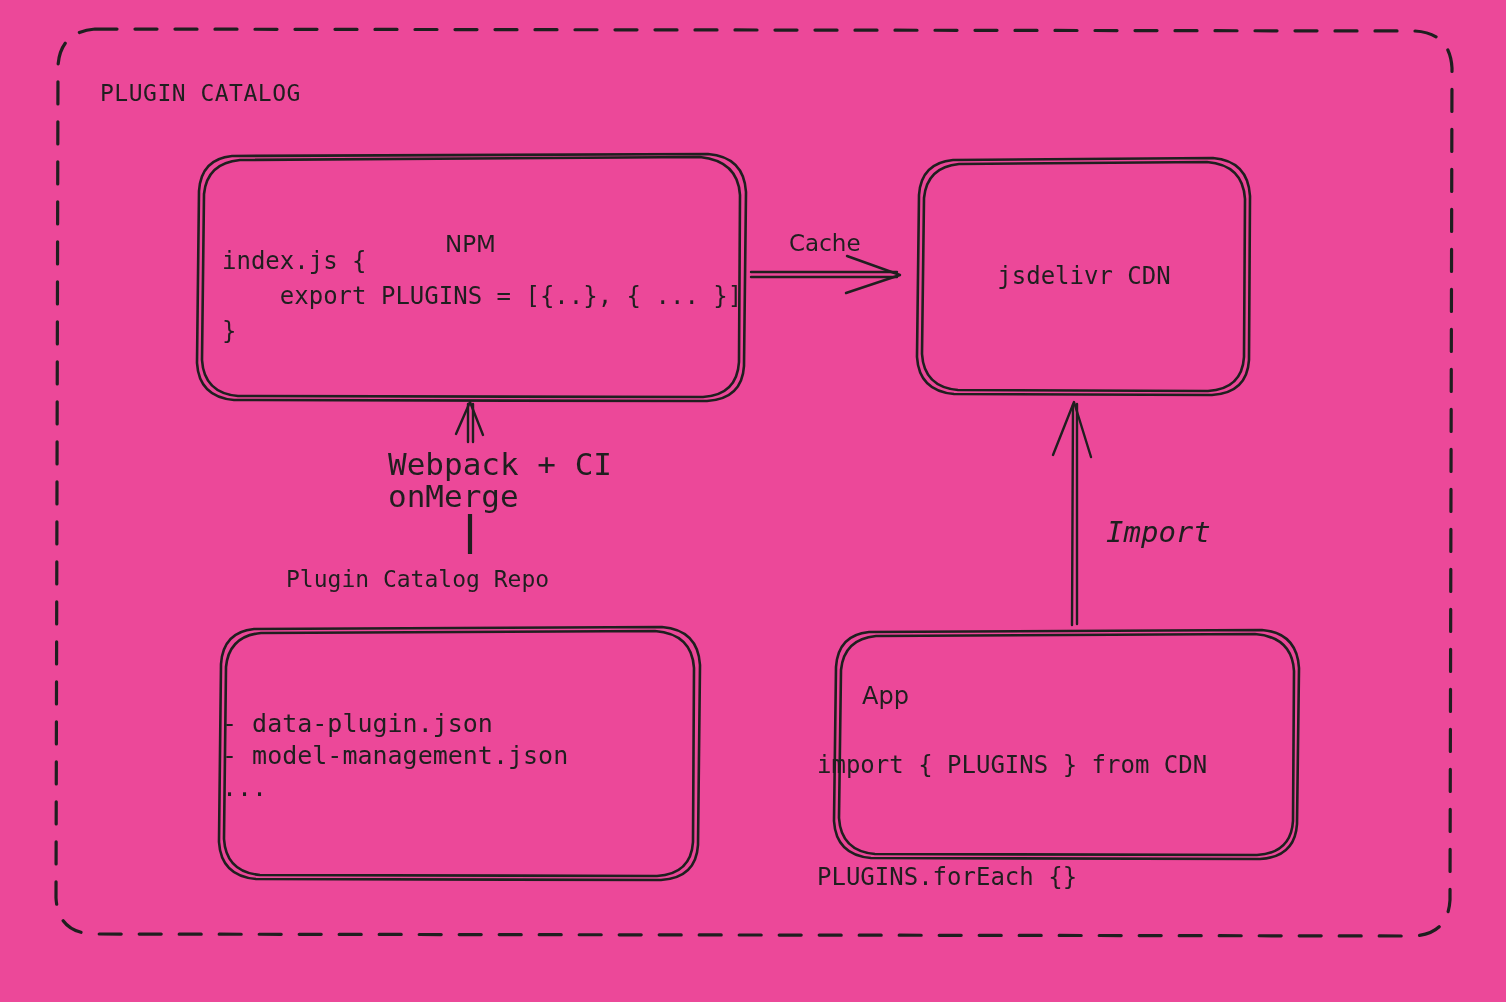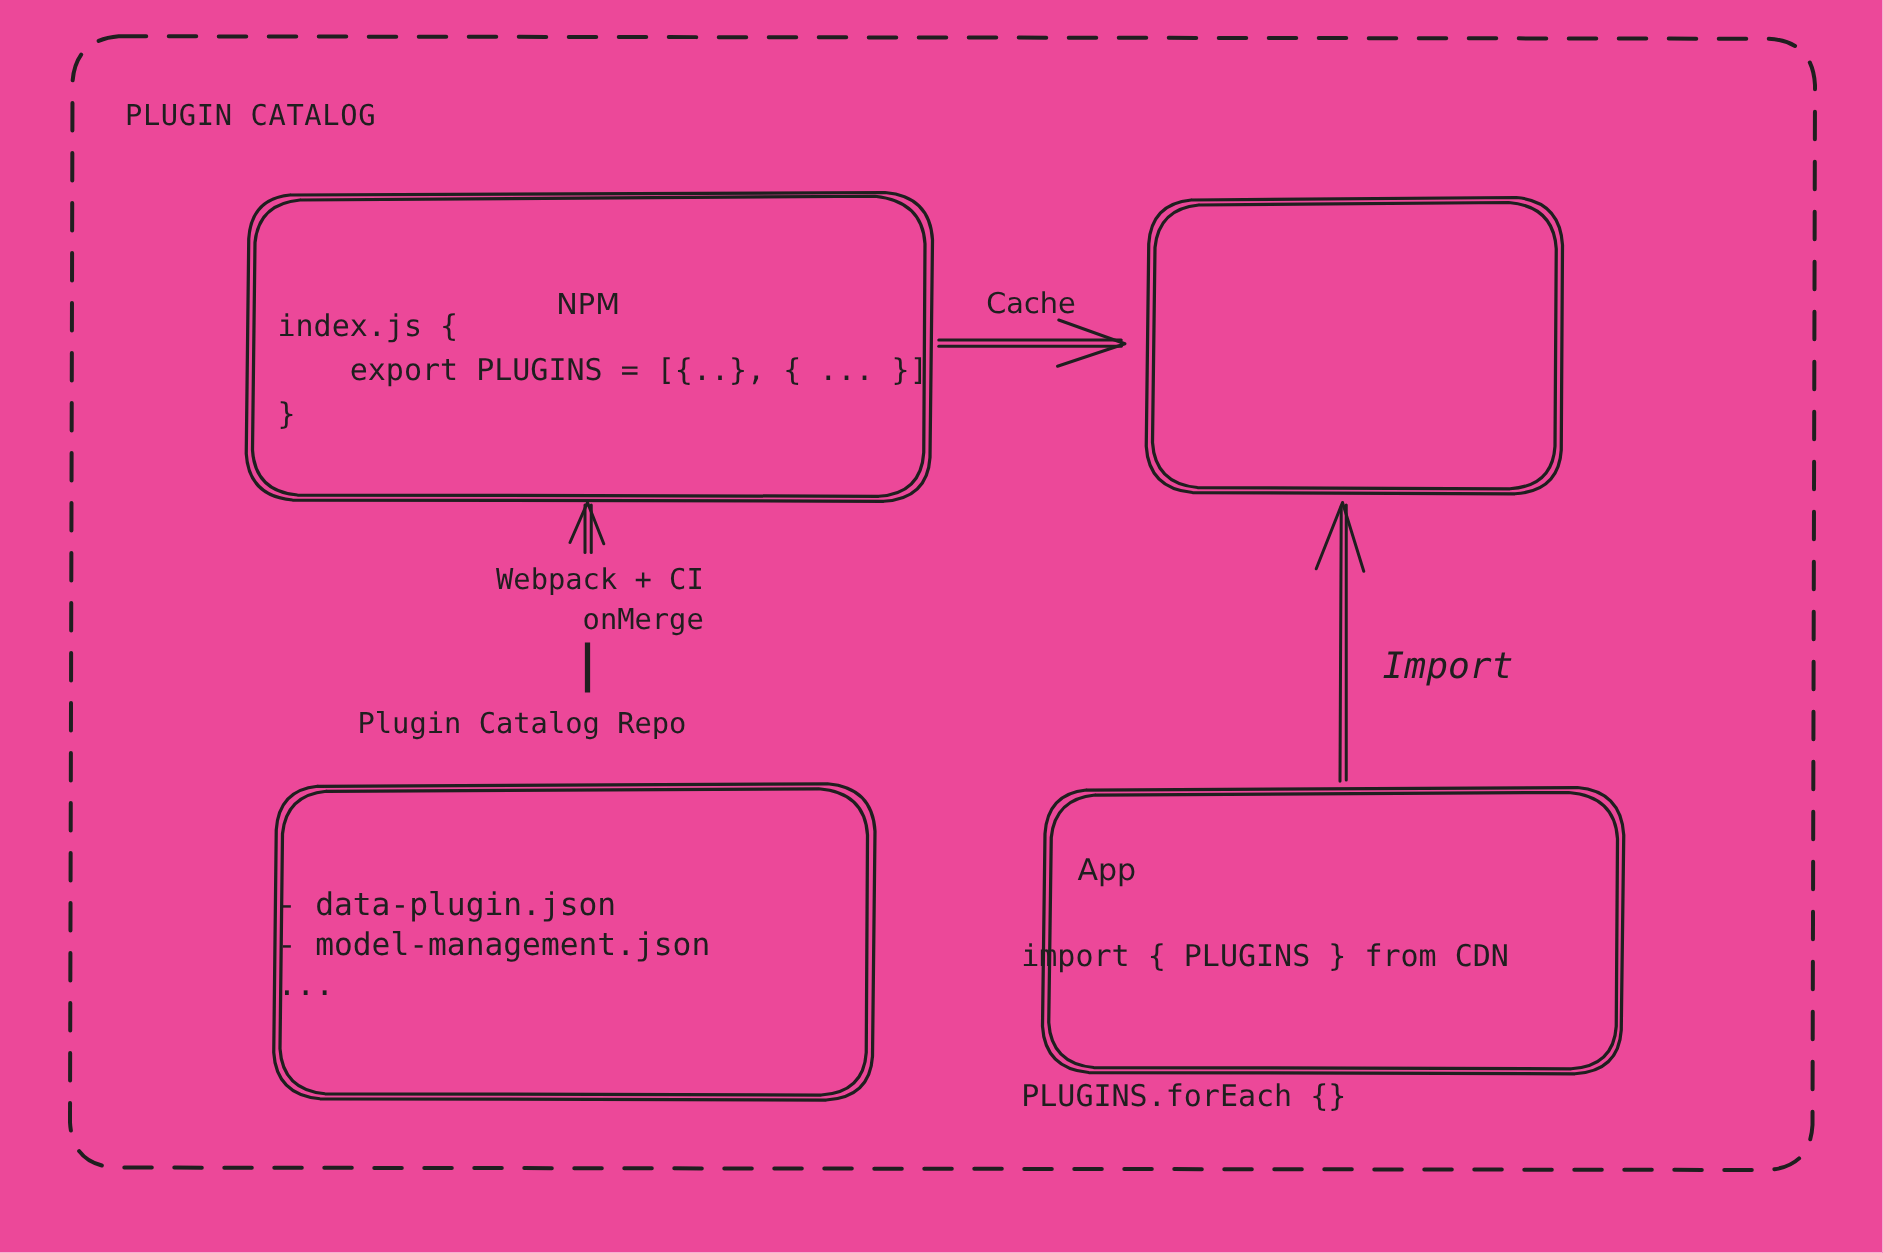--- a/index.html
+++ b/index.html
@@ -43,21 +43,21 @@
   .box-text-block { position: absolute; white-space: pre; }
 
   #npm-title { left: 196px; top: 197px; width: 549px; text-align: center; font-size: 23px; }
   #npm-code  { left: 222px; top: 244px; font-size: 24px; line-height: 35px; }
 
   #cdn-title { left: 917px; top: 264px; width: 334px; text-align: center; font-size: 24px; }
 
   #cache-label { left: 789px; top: 196px; font-size: 23px; }
   #import-label { left: 1106px; top: 518px; font-size: 29px; font-style: italic; }
 
-  #ci-label { left: 363px; top: 448px; width: 200px; text-align: right; font-size: 23px; line-height: 32px; }
+  #ci-label { left: 388px; top: 448px; width: 200px; text-align: left; font-size: 31px; line-height: 32px; }
 
   #repo-title { left: 286px; top: 568px; font-size: 23px; }
   #repo-code { left: 222px; top: 708px; font-size: 25px; line-height: 32px; }
 
   #app-title { left: 862px; top: 648px; font-size: 24px; }
   #app-code  { left: 817px; top: 737px; font-size: 24px; line-height: 56px; }
 </style>
 </head>
 <body>
 
@@ -140,20 +140,21 @@
   </svg>
 
   <div class="lbl mono" id="frame-title">PLUGIN CATALOG</div>
 
   <div class="lbl sans box-text-block" id="npm-title">NPM</div>
 
   <div class="lbl mono box-text-block" id="npm-code">index.js {
     export PLUGINS = [{..}, { ... }]
 }</div>
 
+  <div class="lbl mono box-text-block" id="cdn-title">jsdelivr CDN</div>
 
   <div class="lbl sans" id="cache-label">Cache</div>
 
   <div class="lbl mono" id="import-label">Import</div>
 
   <div class="lbl mono" id="ci-label">Webpack + CI
 onMerge</div>
 
   <div class="lbl mono" id="repo-title">Plugin Catalog Repo</div>
 

